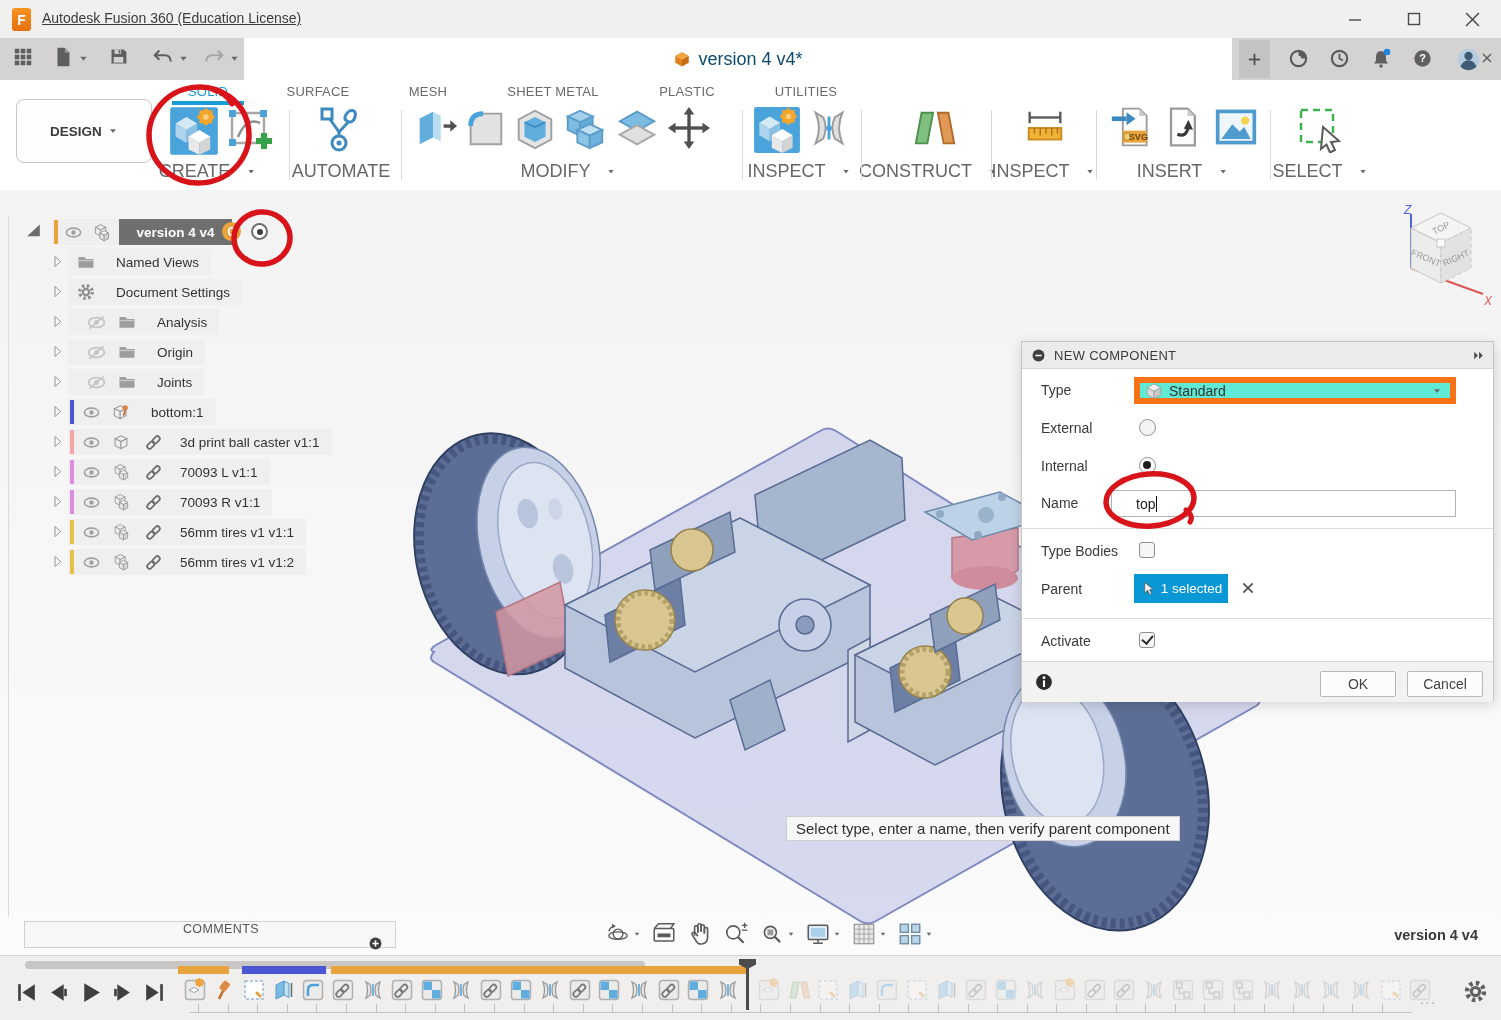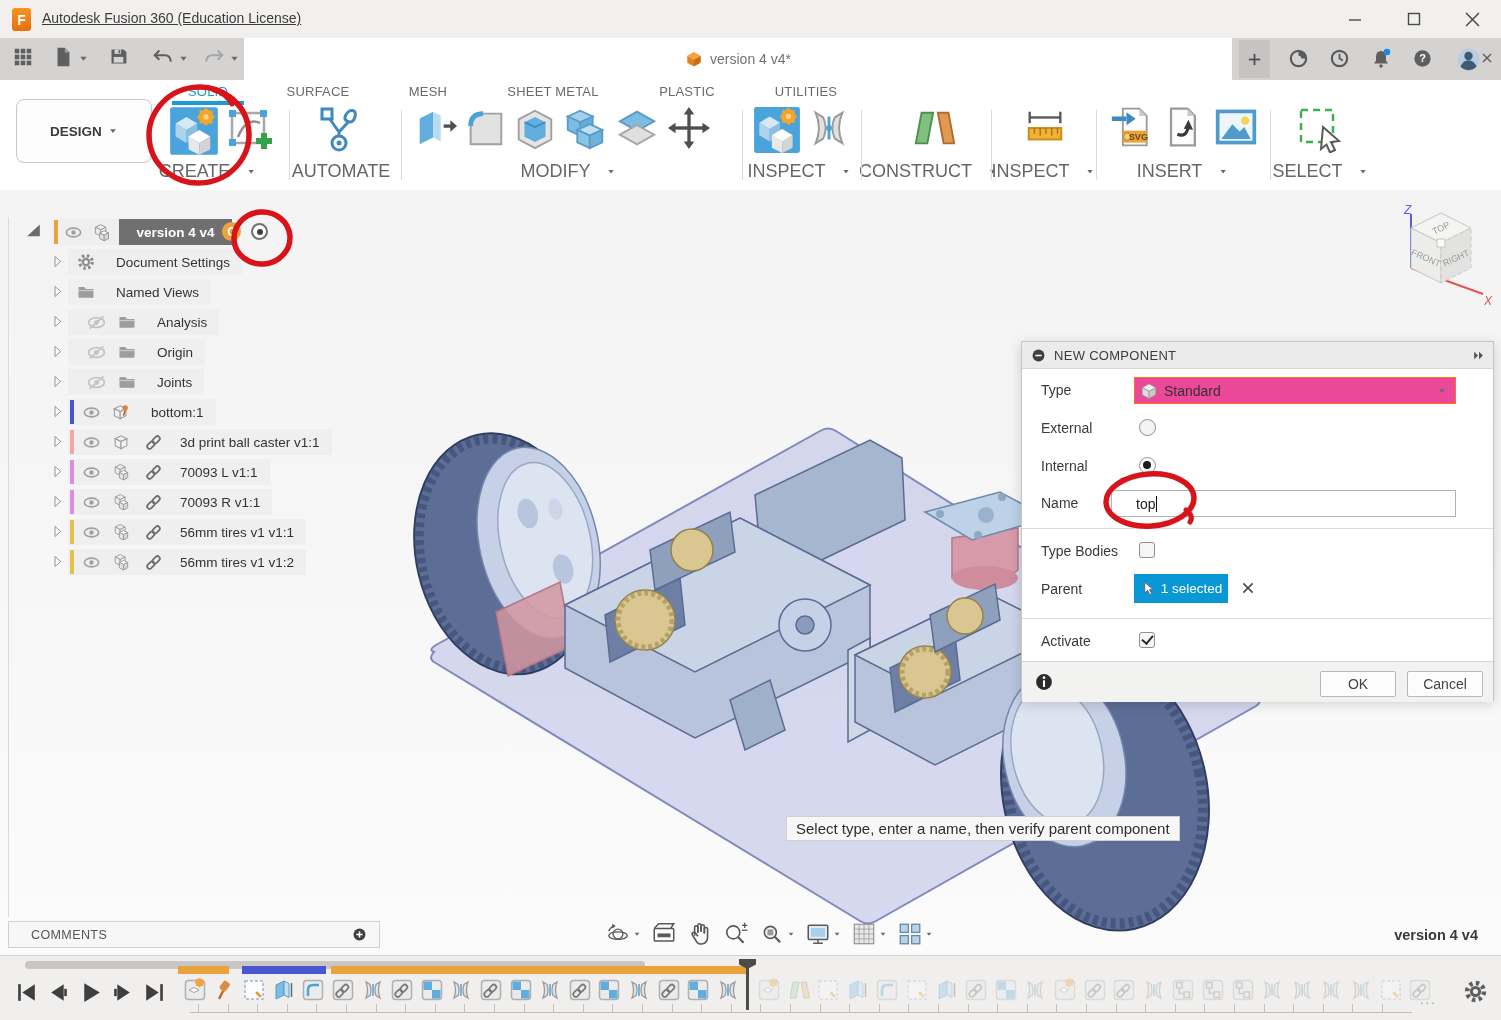--- a/index.html
+++ b/index.html
@@ -10,21 +10,21 @@
   
   #titlebar{position:absolute;left:0;top:0;width:1501px;height:38px;background:#f1f0ef;border-bottom:1px solid #e2e1e0;}
   #fusion-logo{position:absolute;left:12px;top:8px;width:19px;height:23px;background:linear-gradient(180deg,#f79321,#e66f0e);border-radius:3px;color:#fff;font-weight:bold;font-size:14px;display:flex;align-items:center;justify-content:center;}
   #app-title{position:absolute;left:42px;top:10px;font-size:14px;color:#3c3c3c;text-decoration:underline;}
   .winbtn{position:absolute;top:6px;width:30px;height:26px;display:flex;align-items:center;justify-content:center;}
 
   
   #appbar{position:absolute;left:0;top:38px;width:1501px;height:42px;background:#d5d3d2;}
   .qa{position:absolute;top:8px;}
   #doctab{position:absolute;left:244px;top:0;width:988px;height:42px;background:#ffffff;display:flex;align-items:center;justify-content:center;gap:7px;}
-  #doctab .title{font-size:14px;color:#737373;}
+  #doctab .title{font-size:18px;color:#0c4a6e;}
   #tab-close{position:absolute;right:6px;top:12px;}
   #newtab{position:absolute;left:1239px;top:2px;width:31px;height:38px;background:#c6c4c3;display:flex;align-items:center;justify-content:center;}
   .appico{position:absolute;top:9px;}
 
   
   #ribbonband{position:absolute;left:0;top:80px;width:1501px;height:110px;background:#ffffff;border-bottom:1px solid #d8d7d6;}
   .rtab{position:absolute;top:4px;font-size:13px;color:#6a6a6a;letter-spacing:.2px;transform:translateX(-50%);cursor:default;}
   .rtab.active{color:#1a9bd7;}
   #tab-underline{position:absolute;left:172px;top:21px;width:72px;height:4px;background:#1a9bd7;}
 
@@ -54,37 +54,37 @@
   .radio-act::after{content:"";position:absolute;left:3.5px;top:3.5px;width:6px;height:6px;border-radius:50%;background:#3f3f3f;}
 
   
   #tooltip{position:absolute;left:786px;top:626px;height:23px;background:#f7f7f7;border:1px solid #cfcfcf;display:flex;align-items:center;padding:0 9px;font-size:15px;color:#2f2f2f;z-index:15;}
 
   
   #dialog{position:absolute;left:1021px;top:151px;width:473px;height:360px;background:#fff;border:1px solid #c6c5c4;box-shadow:0 3px 12px rgba(0,0,0,.16);z-index:20;box-sizing:border-box;}
   #dialog-header{position:absolute;left:0;top:0;width:100%;height:27px;background:#ebebeb;border-bottom:1px solid #d6d5d4;display:flex;align-items:center;box-sizing:border-box;}
   #dialog-title{font-size:13px;color:#3c3c3c;letter-spacing:.3px;margin-left:8px;}
   .dlabel{position:absolute;left:19px;font-size:14px;color:#3a3a3a;}
-  .dselect{position:absolute;left:112px;top:35px;width:322px;height:27px;border:1px solid #f97316;background:#ec4899;display:flex;align-items:center;box-sizing:border-box;}
+  .dselect{position:absolute;left:112px;top:35px;width:322px;height:27px;border:6px solid #f97316;background:#5eead4;display:flex;align-items:center;box-sizing:border-box;}
   .dselect .val{font-size:14px;color:#333;margin-left:6px;}
   .radio{position:absolute;width:17px;height:17px;border-radius:50%;border:1.5px solid #8f8f8f;background:#f4f4f4;box-sizing:border-box;}
   .radio.on{background:#fff;}
   .radio.on::after{content:"";position:absolute;left:3px;top:3px;width:8px;height:8px;border-radius:50%;background:#1d1d1d;}
   .cb{position:absolute;width:16px;height:16px;border:1.5px solid #8f8f8f;border-radius:3px;background:#f6f6f6;box-sizing:border-box;}
   .cb.on::after{content:"";position:absolute;left:3.5px;top:0px;width:5px;height:9px;border:solid #2b2b2b;border-width:0 2.2px 2.2px 0;transform:rotate(40deg);}
   #name-input{position:absolute;left:89px;top:148px;width:345px;height:27px;border:1px solid #b3b2b1;background:#fff;display:flex;align-items:center;box-sizing:border-box;}
   #name-input .val{font-size:14px;color:#222;margin-left:24px;}
   .caretline{width:1px;height:16px;background:#111;margin-left:1px;}
   .dsep{position:absolute;left:0;width:100%;height:1px;background:#dddcdb;}
   #parent-btn{position:absolute;left:112px;top:232px;width:94px;height:29px;background:#0a97d5;color:#fff;font-size:13.5px;display:flex;align-items:center;justify-content:center;gap:5px;}
   #dialog-footer{position:absolute;left:0;top:319px;width:100%;height:41px;background:#f2f2f1;border-top:1px solid #d6d5d4;box-sizing:border-box;}
   .dbtn{position:absolute;top:9px;width:74px;height:24px;background:#fcfcfc;border:1px solid #b9b8b7;border-radius:2px;font-size:14px;color:#444;display:flex;align-items:center;justify-content:center;}
 
   
-  #comments{position:absolute;left:8px;top:731px;width:372px;height:27px;background:#f7f7f7;border:1px solid #d2d1d0;box-sizing:border-box;display:flex;align-items:center;}
+  #comments{position:absolute;left:24px;top:731px;width:372px;height:27px;background:#f7f7f7;border:1px solid #d2d1d0;box-sizing:border-box;display:flex;align-items:center;flex-direction:column;}
   #comments .lbl{font-size:12.5px;color:#555;letter-spacing:.4px;margin-left:22px;}
   #navbar{position:absolute;left:602px;top:729px;height:30px;display:flex;align-items:center;gap:4px;}
   .navitem{display:flex;align-items:center;gap:2px;padding:0 3px;}
   #status-doc{position:absolute;right:23px;top:737px;font-size:14.5px;font-weight:bold;color:#3a3a3a;}
 
   
   #timeline{position:absolute;left:0;top:955px;width:1501px;height:65px;background:#f0efee;border-top:1px solid #d2d1d0;box-sizing:border-box;}
   #tl-scroll{position:absolute;left:25px;top:5px;width:620px;height:8px;border-radius:4px;background:#c7c6c5;}
   .pb{position:absolute;top:24px;cursor:pointer;}
   .tl-bar{position:absolute;top:10px;height:8px;}
@@ -611,42 +611,42 @@
         </div>
         <div class="trow">
           <span class="tri">
             <svg width="15" height="15" viewBox="0 0 48 48">
               <polygon points="16,8 34,24 16,40" fill="#fdfdfd" stroke="#8d8d8d" stroke-width="3"></polygon>
             </svg>
           </span>
           <span class="tblock">
             <span style="margin-left: 8px;">
               <svg width="20" height="20" viewBox="0 0 48 48">
-                <circle cx="24" cy="24" r="15" fill="none" stroke="#8f8f8f" stroke-width="8" stroke-dasharray="6 5.8"></circle>
-                <circle cx="24" cy="24" r="10" fill="#8f8f8f"></circle>
-                <circle cx="24" cy="24" r="4.5" fill="#fff"></circle>
-              </svg>
-            </span>
-            <span class="tlabel" style="margin-left: 20px;">Document Settings</span>
+                <path d="M6 12 h14 l4 5 h18 v19 a2 2 0 0 1 -2 2 H8 a2 2 0 0 1 -2 -2 Z" fill="#9d9d9d"></path>
+                <rect x="6" y="19" width="36" height="3" fill="#c9c9c9"></rect>
+              </svg>
+            </span>
+            <span class="tlabel" style="margin-left: 20px;">Named Views</span>
           </span>
         </div>
         <div class="trow">
           <span class="tri">
             <svg width="15" height="15" viewBox="0 0 48 48">
               <polygon points="16,8 34,24 16,40" fill="#fdfdfd" stroke="#8d8d8d" stroke-width="3"></polygon>
             </svg>
           </span>
           <span class="tblock">
             <span style="margin-left: 8px;">
               <svg width="20" height="20" viewBox="0 0 48 48">
-                <path d="M6 12 h14 l4 5 h18 v19 a2 2 0 0 1 -2 2 H8 a2 2 0 0 1 -2 -2 Z" fill="#9d9d9d"></path>
-                <rect x="6" y="19" width="36" height="3" fill="#c9c9c9"></rect>
-              </svg>
-            </span>
-            <span class="tlabel" style="margin-left: 20px;">Named Views</span>
+                <circle cx="24" cy="24" r="15" fill="none" stroke="#8f8f8f" stroke-width="8" stroke-dasharray="6 5.8"></circle>
+                <circle cx="24" cy="24" r="10" fill="#8f8f8f"></circle>
+                <circle cx="24" cy="24" r="4.5" fill="#fff"></circle>
+              </svg>
+            </span>
+            <span class="tlabel" style="margin-left: 20px;">Document Settings</span>
           </span>
         </div>
         <div class="trow">
           <span class="tri">
             <svg width="15" height="15" viewBox="0 0 48 48">
               <polygon points="16,8 34,24 16,40" fill="#fdfdfd" stroke="#8d8d8d" stroke-width="3"></polygon>
             </svg>
           </span>
           <span class="tblock">
             <span style="margin-left: 18px;">

